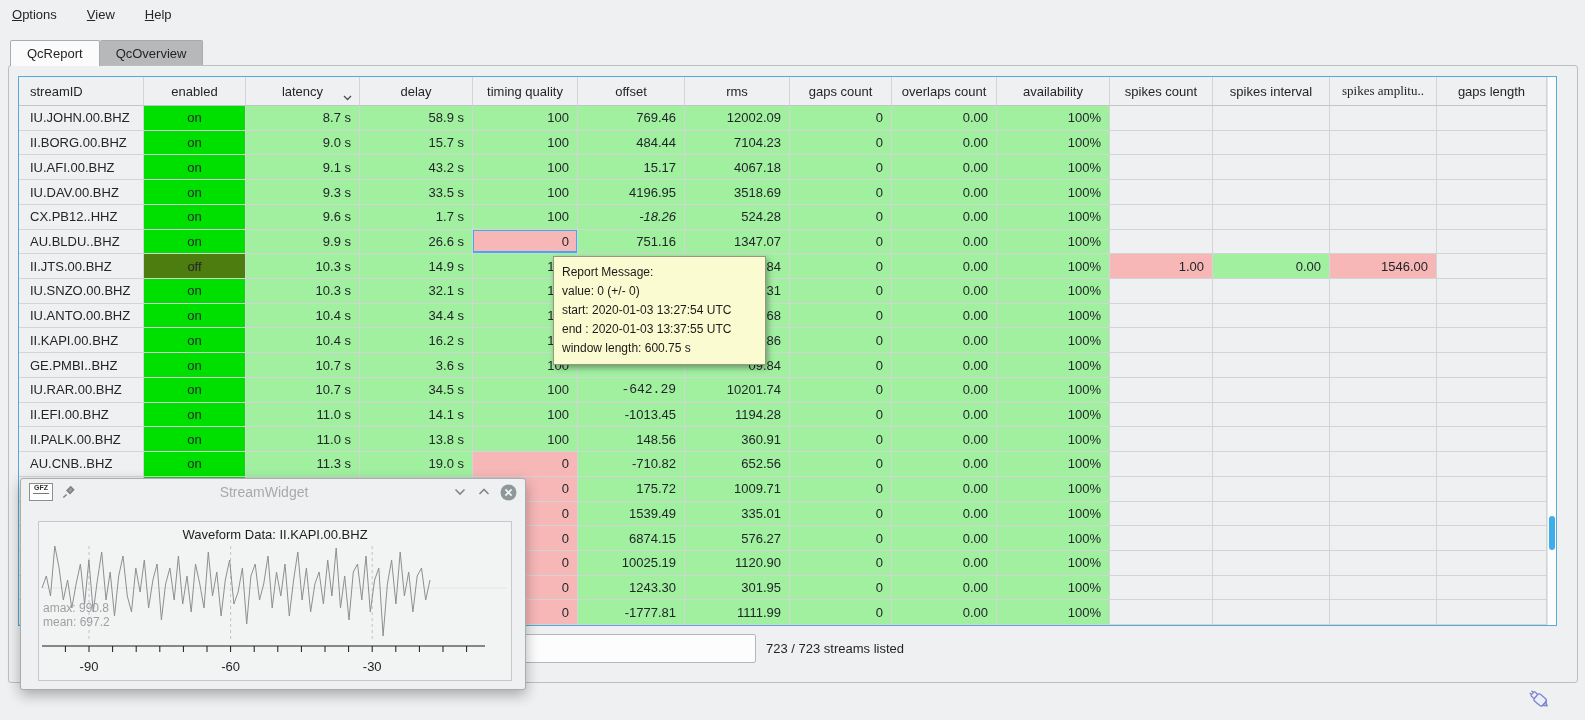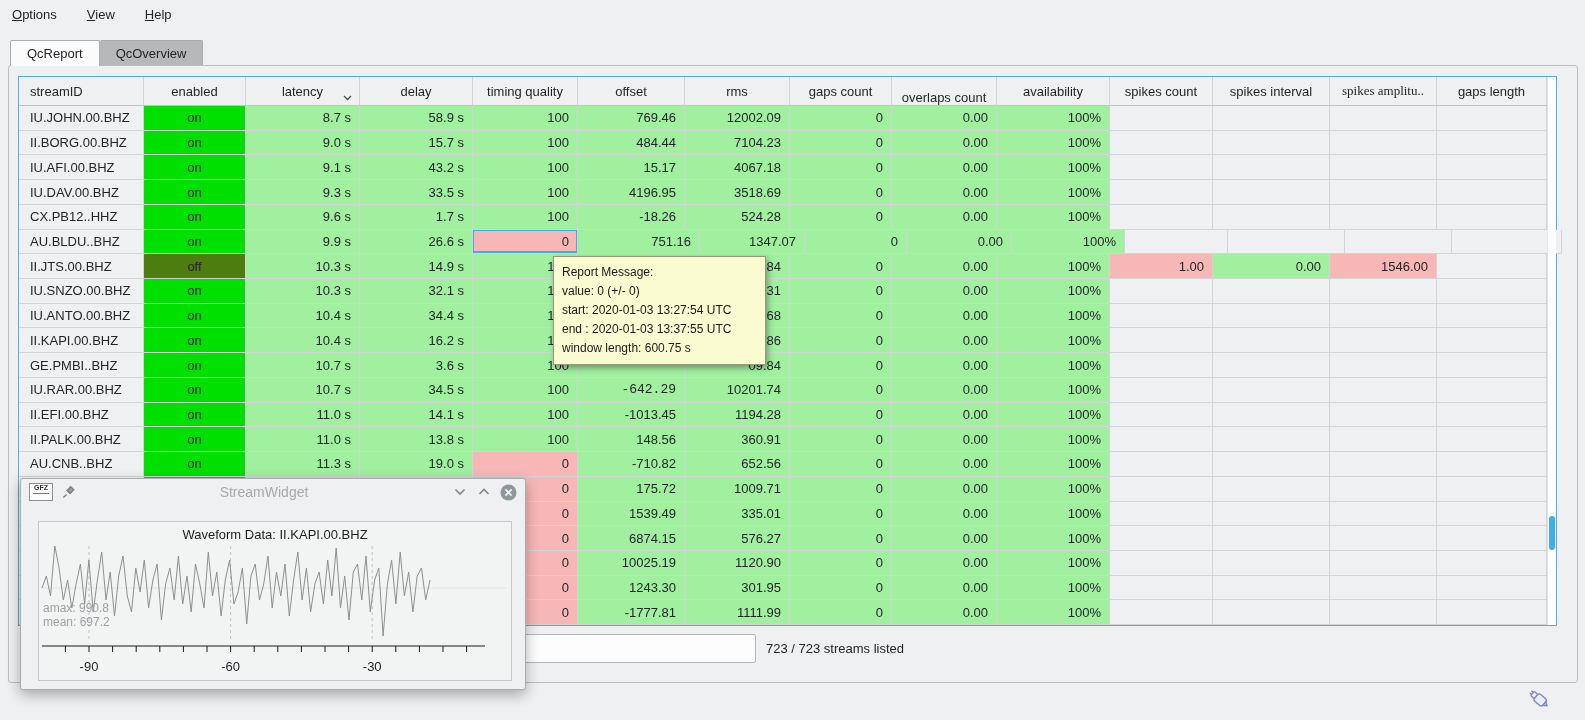--- a/index.html
+++ b/index.html
@@ -101,21 +101,21 @@
         </div>
         <div class="hcell" style="width: 107px; flex: 0 0 auto;">
           <span>offset</span>
         </div>
         <div class="hcell" style="width: 105px; flex: 0 0 auto;">
           <span>rms</span>
         </div>
         <div class="hcell" style="width: 102px; flex: 0 0 auto;">
           <span>gaps count</span>
         </div>
-        <div class="hcell" style="width: 105px; flex: 0 0 auto; align-items: flex-end;">
+        <div class="hcell" style="width: 105px; flex: 0 0 auto;">
           <span>overlaps count</span>
         </div>
         <div class="hcell" style="width: 113px; flex: 0 0 auto;">
           <span>availability</span>
         </div>
         <div class="hcell" style="width: 103px; flex: 0 0 auto;">
           <span>spikes count</span>
         </div>
         <div class="hcell" style="width: 117px; flex: 0 0 auto;">
           <span>spikes interval</span>
@@ -190,37 +190,37 @@
         <div class="cell right c-plain" style="width: 117px; flex: 0 0 auto;"></div>
         <div class="cell right c-plain" style="width: 107px; flex: 0 0 auto;"></div>
         <div class="cell right c-plain" style="width: 110px; flex: 0 0 auto;"></div>
       </div>
       <div class="trow">
         <div class="cell left c-plain" style="width: 125px; flex: 0 0 auto;">CX.PB12..HHZ</div>
         <div class="cell center c-bright" style="width: 102px; flex: 0 0 auto;">on</div>
         <div class="cell right c-green" style="width: 114px; flex: 0 0 auto;">9.6 s</div>
         <div class="cell right c-green" style="width: 113px; flex: 0 0 auto;">1.7 s</div>
         <div class="cell right c-green" style="width: 105px; flex: 0 0 auto;">100</div>
-        <div class="cell right c-green" style="width: 107px; flex: 0 0 auto;">-18.26</div>
+        <div class="cell right c-green" style="width: 107px; flex: 0 0 auto; font-style: italic;">-18.26</div>
         <div class="cell right c-green" style="width: 105px; flex: 0 0 auto;">524.28</div>
         <div class="cell right c-green" style="width: 102px; flex: 0 0 auto;">0</div>
         <div class="cell right c-green" style="width: 105px; flex: 0 0 auto;">0.00</div>
         <div class="cell right c-green" style="width: 113px; flex: 0 0 auto;">100%</div>
         <div class="cell right c-plain" style="width: 103px; flex: 0 0 auto;"></div>
         <div class="cell right c-plain" style="width: 117px; flex: 0 0 auto;"></div>
         <div class="cell right c-plain" style="width: 107px; flex: 0 0 auto;"></div>
         <div class="cell right c-plain" style="width: 110px; flex: 0 0 auto;"></div>
       </div>
       <div class="trow">
         <div class="cell left c-plain" style="width: 125px; flex: 0 0 auto;">AU.BLDU..BHZ</div>
         <div class="cell center c-bright" style="width: 102px; flex: 0 0 auto;">on</div>
         <div class="cell right c-green" style="width: 114px; flex: 0 0 auto;">9.9 s</div>
         <div class="cell right c-green" style="width: 113px; flex: 0 0 auto;">26.6 s</div>
         <div class="cell right c-pink sel" style="width: 105px; flex: 0 0 auto;">0</div>
-        <div class="cell right c-green" style="width: 122px; flex: 0 0 auto;">751.16</div>
+        <div class="cell right c-green" style="width: 107px; flex: 0 0 auto;">751.16</div>
         <div class="cell right c-green" style="width: 105px; flex: 0 0 auto;">1347.07</div>
         <div class="cell right c-green" style="width: 102px; flex: 0 0 auto;">0</div>
         <div class="cell right c-green" style="width: 105px; flex: 0 0 auto;">0.00</div>
         <div class="cell right c-green" style="width: 113px; flex: 0 0 auto;">100%</div>
         <div class="cell right c-plain" style="width: 103px; flex: 0 0 auto;"></div>
         <div class="cell right c-plain" style="width: 117px; flex: 0 0 auto;"></div>
         <div class="cell right c-plain" style="width: 107px; flex: 0 0 auto;"></div>
         <div class="cell right c-plain" style="width: 110px; flex: 0 0 auto;"></div>
       </div>
       <div class="trow">

